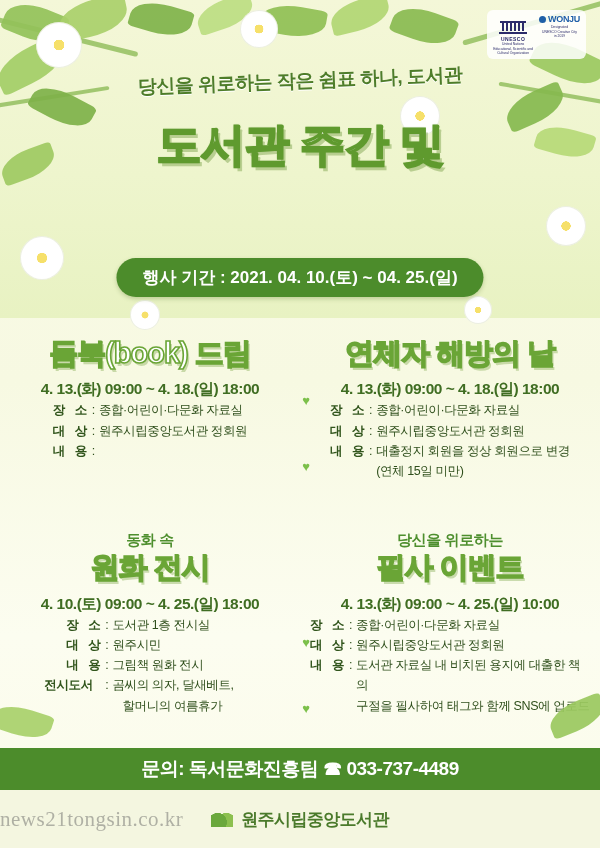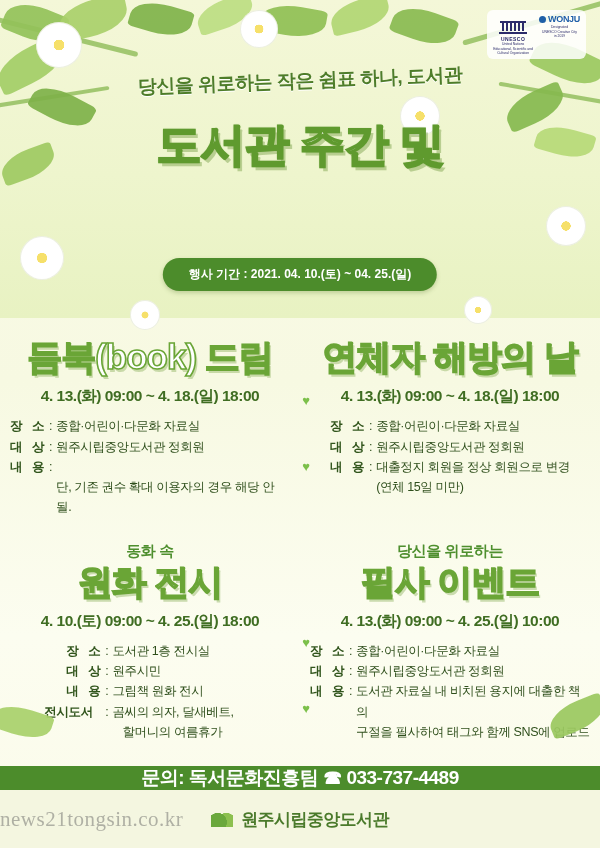--- a/index.html
+++ b/index.html
@@ -94,53 +94,52 @@
     font-size: 45px; font-weight: bold; line-height: 1.22;
     color: #ffffff;
     letter-spacing: -1px;
     -webkit-text-stroke: 2px #5f9a2e;
     text-shadow: 3px 4px 0 rgba(120,160,70,.45), 0 0 2px #5f9a2e;
   }
   .period-pill {
     position: absolute; top: 258px; left: 50%; transform: translateX(-50%);
     background: #4c8c2b;
     color: #ffffff;
-    font-size: 12px; font-weight: bold;
+    font-size: 17px; font-weight: bold;
     padding: 8px 26px;
     border-radius: 22px;
     white-space: nowrap;
     box-shadow: 0 2px 4px rgba(90,120,50,.3);
   }
 
   
   .grid {
     position: absolute; top: 330px; left: 0; width: 600px; height: 420px;
     display: grid;
     grid-template-columns: 1fr 1fr;
     grid-template-rows: auto auto;
     column-gap: 0px;
   }
   .cell { padding: 6px 10px 0 10px; text-align: center; }
   .cell-sub {
     font-size: 15px; font-weight: bold; color: #4e8f2e;
     letter-spacing: -.4px; margin-bottom: 1px;
   }
   .cell-title {
-    font-size: 35px; font-weight: bold; color: #ffffff;
+    font-size: 29px; font-weight: bold; color: #ffffff;
     letter-spacing: -1px; line-height: 1.15;
     -webkit-text-stroke: 1.6px #6aa536;
     text-shadow: 2px 3px 0 rgba(130,170,80,.4);
   }
   .cell-date {
     margin-top: 9px;
     font-size: 15.5px; font-weight: bold; color: #3f6d22;
     letter-spacing: -.5px;
   }
   .cell-lines {
-    margin-top: 9px;
     text-align: left;
     display: inline-block;
   }
   .line {
     display: flex;
     font-size: 12.5px; color: #2f4f1c; line-height: 1.62;
     letter-spacing: -.4px;
   }
   .line .lbl {
     min-width: 34px; text-align: justify; text-align-last: justify;
@@ -153,21 +152,21 @@
 
   
   .hearts {
     position: absolute; top: 368px; left: 299px;
     width: 14px; text-align: center;
     color: #7cc04a; font-size: 13px; line-height: 66px;
   }
 
   
   .contact-band {
-    position: absolute; left: 0; right: 0; bottom: 58px; height: 24px;
+    position: absolute; left: 0; right: 0; bottom: 58px; height: 42px;
     background: #4c8c2b;
     display: flex; align-items: center; justify-content: center;
     color: #fff; font-weight: bold; font-size: 19px; letter-spacing: -.5px;
   }
   .footer {
     position: absolute; left: 0; right: 0; bottom: 0; height: 58px;
     background: #f4f6e0;
     display: flex; align-items: center; justify-content: center; gap: 8px;
   }
   .footer-mark {
@@ -260,25 +259,20 @@
         </div>
         <div class="line">
           <span class="lbl">대 상</span>
             <span class="sep">:</span>
             <span class="val">원주시립중앙도서관 정회원</span>
         </div>
         <div class="line">
           <span class="lbl">내 용</span>
             <span class="sep">:</span>
         </div>
-        <div class="line cont">
-          <span class="lbl"></span>
-            <span class="sep" style="visibility:hidden">:</span>
-            <span class="val">단, 기존 권수 확대 이용자의 경우 해당 안 될.</span>
-        </div>
       </div>
     </div>
 
     <div class="cell">
       <div class="cell-sub"></div>
       <div class="cell-title">연체자 해방의 날</div>
       <div class="cell-date">4. 13.(화) 09:00 ~ 4. 18.(일) 18:00</div>
       <div class="cell-lines">
         <div class="line">
           <span class="lbl">장 소</span>

